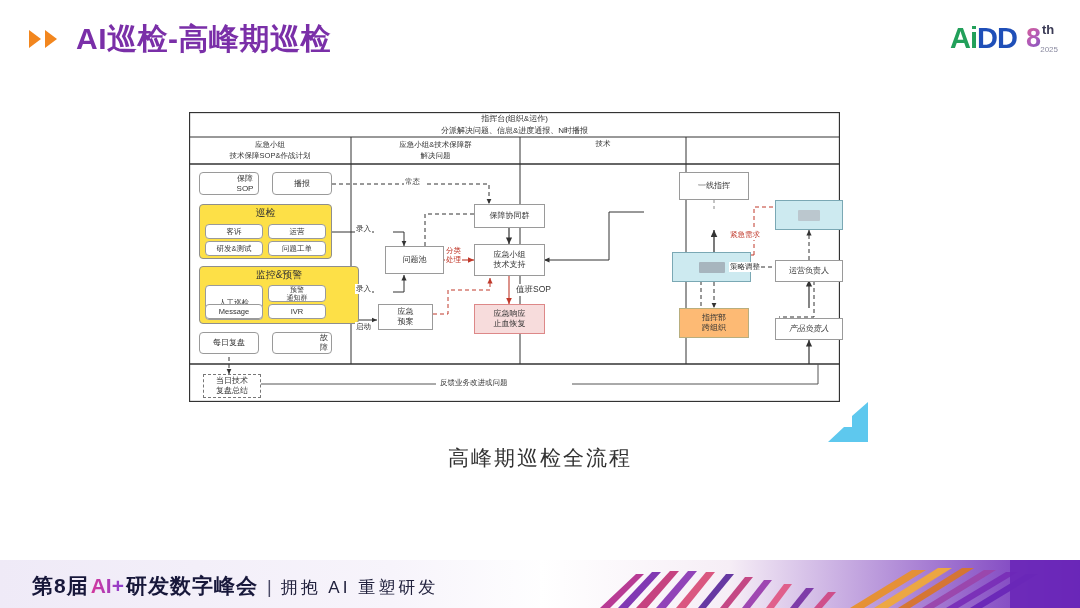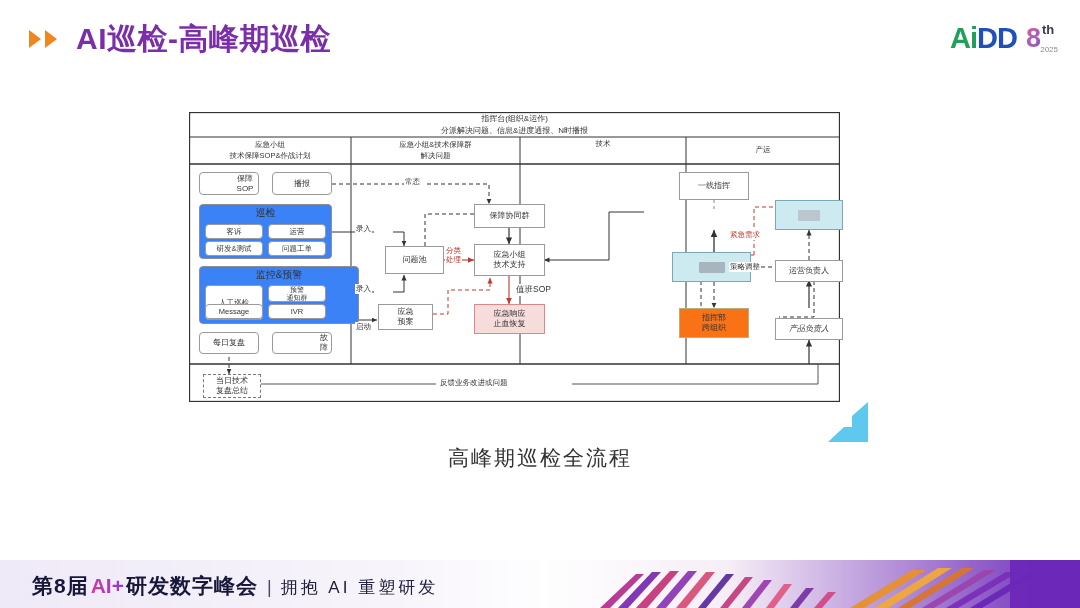--- a/index.html
+++ b/index.html
@@ -38,25 +38,25 @@
   }
 
   
   .nd{
     position:absolute;box-sizing:border-box;
     display:flex;align-items:center;justify-content:center;text-align:center;
     font-size:8px;color:#333;line-height:1.25;
     border:1px solid #9a9a9a;background:#fff;
   }
   .nd.rounded{border-radius:4px;}
-  .nd.group{border:1px solid #8e8e8e;background:#3b82f6;display:block;}
+  .nd.group{border:1px solid #8e8e8e;background:#fde047;display:block;}
   .grp-title{text-align:center;font-size:10px;color:#333;padding-top:2px;}
   .nd.pinkbox{background:#f7dcdc;border-color:#d88;color:#333;}
   .nd.cyanbox{background:#cdeaf0;border-color:#7aa8b4;}
-  .nd.tanbox{background:#f97316;border-color:#b8ae7e;}
+  .nd.tanbox{background:#fdba74;border-color:#b8ae7e;}
   .nd.dashbox{border:1px dashed #777;background:#fff;}
 
   .redact{background:#9aa3ad;opacity:.75;border-radius:1px;}
   .redact2{background:#b7bec6;opacity:.8;border-radius:1px;}
 
   
   .colhdr{
     position:absolute;box-sizing:border-box;
     display:flex;align-items:center;justify-content:center;text-align:center;
     font-size:7.5px;color:#333;line-height:1.35;
@@ -189,23 +189,20 @@
   <div class="colhdr" style="left:0;top:25px;width:162px;height:27px;flex-direction:column;">
     <div>应急小组</div>
     <div>技术保障SOP&amp;作战计划</div>
   </div>
   <div class="colhdr" style="left:162px;top:25px;width:169px;height:27px;flex-direction:column;">
     <div>应急小组&amp;技术保障群</div>
     <div>解决问题</div>
   </div>
   <div class="colhdr" style="left:331px;top:25px;width:166px;height:14px;">
     <div>技术</div>
-  </div>
-  <div class="colhdr" style="left:497px;top:25px;width:154px;height:27px;">
-    <div>产运</div>
   </div>
 
   <div class="nd rounded" style="left:10px;top:60px;width:60px;height:23px;padding-left:32px;">保障SOP</div>
   <div class="nd rounded" style="left:83px;top:60px;width:60px;height:23px;">播报</div>
 
   <div class="nd group rounded" style="left:10px;top:92px;width:133px;height:55px;">
     <div class="grp-title">巡检</div>
   </div>
   <div class="nd rounded" style="left:16px;top:112px;width:58px;height:15px;font-size:7.5px;">客诉</div>
   <div class="nd rounded" style="left:79px;top:112px;width:58px;height:15px;font-size:7.5px;">运营</div>

